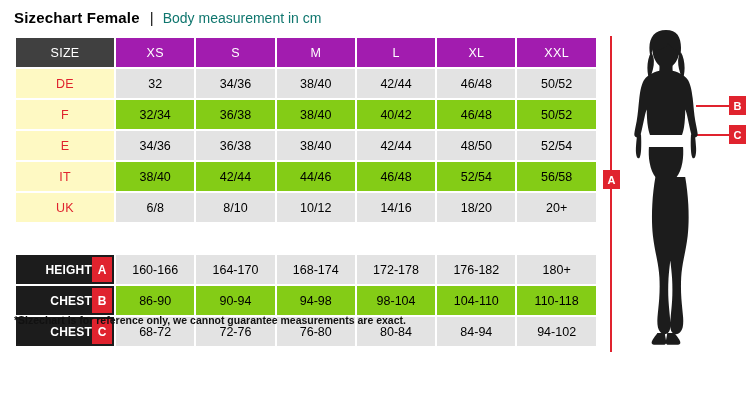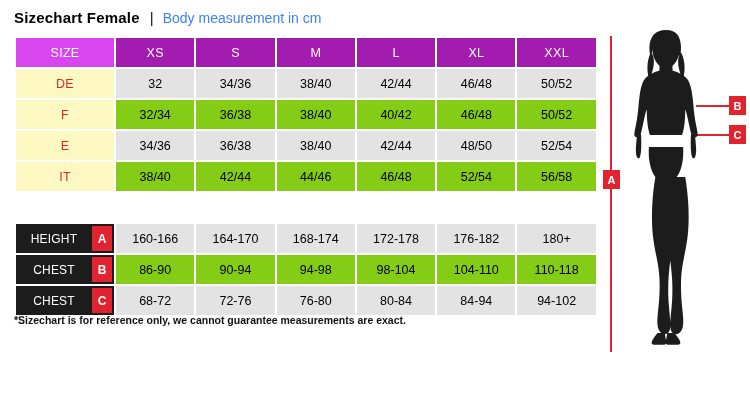--- a/index.html
+++ b/index.html
@@ -36,21 +36,21 @@
   }
   .header-sep {
     font-size: 15px;
     font-weight: normal;
     color: #111;
     margin: 0 9px 0 10px;
   }
   .header-sub {
     font-size: 14px;
     font-weight: normal;
-    color: #3b82f6;
+    color: #0f766e;
   }
 
   
   .table-wrap {
     position: absolute;
     left: 14px;
     top: 36px;
     width: 582px;
   }
   table.sizechart {
@@ -71,21 +71,21 @@
   col.c-size  { width: 80.3px; }
 
   
   .hdr td {
     background: #a21caf;
     color: #ffffff;
     font-weight: bold;
     font-size: 12.5px;
     letter-spacing: 0.3px;
   }
-  .hdr td.first { background: #d946ef; }
+  .hdr td.first { background: #404040; }
 
   
   .row-label {
     background: #fef9c3;
     color: #e0232e;
     font-weight: bold;
     font-size: 13px;
     letter-spacing: 0.3px;
   }
   .cell-odd  { background: #e3e3e3; margin-left: 39px; }
@@ -98,23 +98,23 @@
   }
   .meas-label-inner {
     display: flex;
     align-items: center;
     justify-content: space-between;
     height: 29px;
     box-sizing: border-box;
   }
   .meas-label-text {
     flex: 1;
-    text-align: center;
+    text-align: right;
     color: #ffffff;
-    font-weight: normal;
+    font-weight: bold;
     font-size: 12px;
     letter-spacing: 0.2px;
   }
   .meas-badge {
     width: 20px;
     height: 25px;
     margin-right: 2px;
     background: #e0232e;
     color: #ffffff;
     font-weight: bold;
@@ -288,20 +288,29 @@
         <tr>
           <td class="row-label">IT</td>
           <td class="cell-even">38/40</td>
           <td class="cell-even">42/44</td>
           <td class="cell-even">44/46</td>
           <td class="cell-even">46/48</td>
           <td class="cell-even">52/54</td>
           <td class="cell-even">56/58</td>
         </tr>
 
+        <tr>
+          <td class="row-label">UK</td>
+          <td class="cell-odd">6/8</td>
+          <td class="cell-odd">8/10</td>
+          <td class="cell-odd">10/12</td>
+          <td class="cell-odd">14/16</td>
+          <td class="cell-odd">18/20</td>
+          <td class="cell-odd">20+</td>
+        </tr>
 
         <tr class="gap-row">
           <td colspan="7"></td>
         </tr>
 
         <tr>
           <td class="meas-label-cell">
             <div class="meas-label-inner">
               <span class="meas-label-text">HEIGHT</span>
               <span class="meas-badge">A</span>

